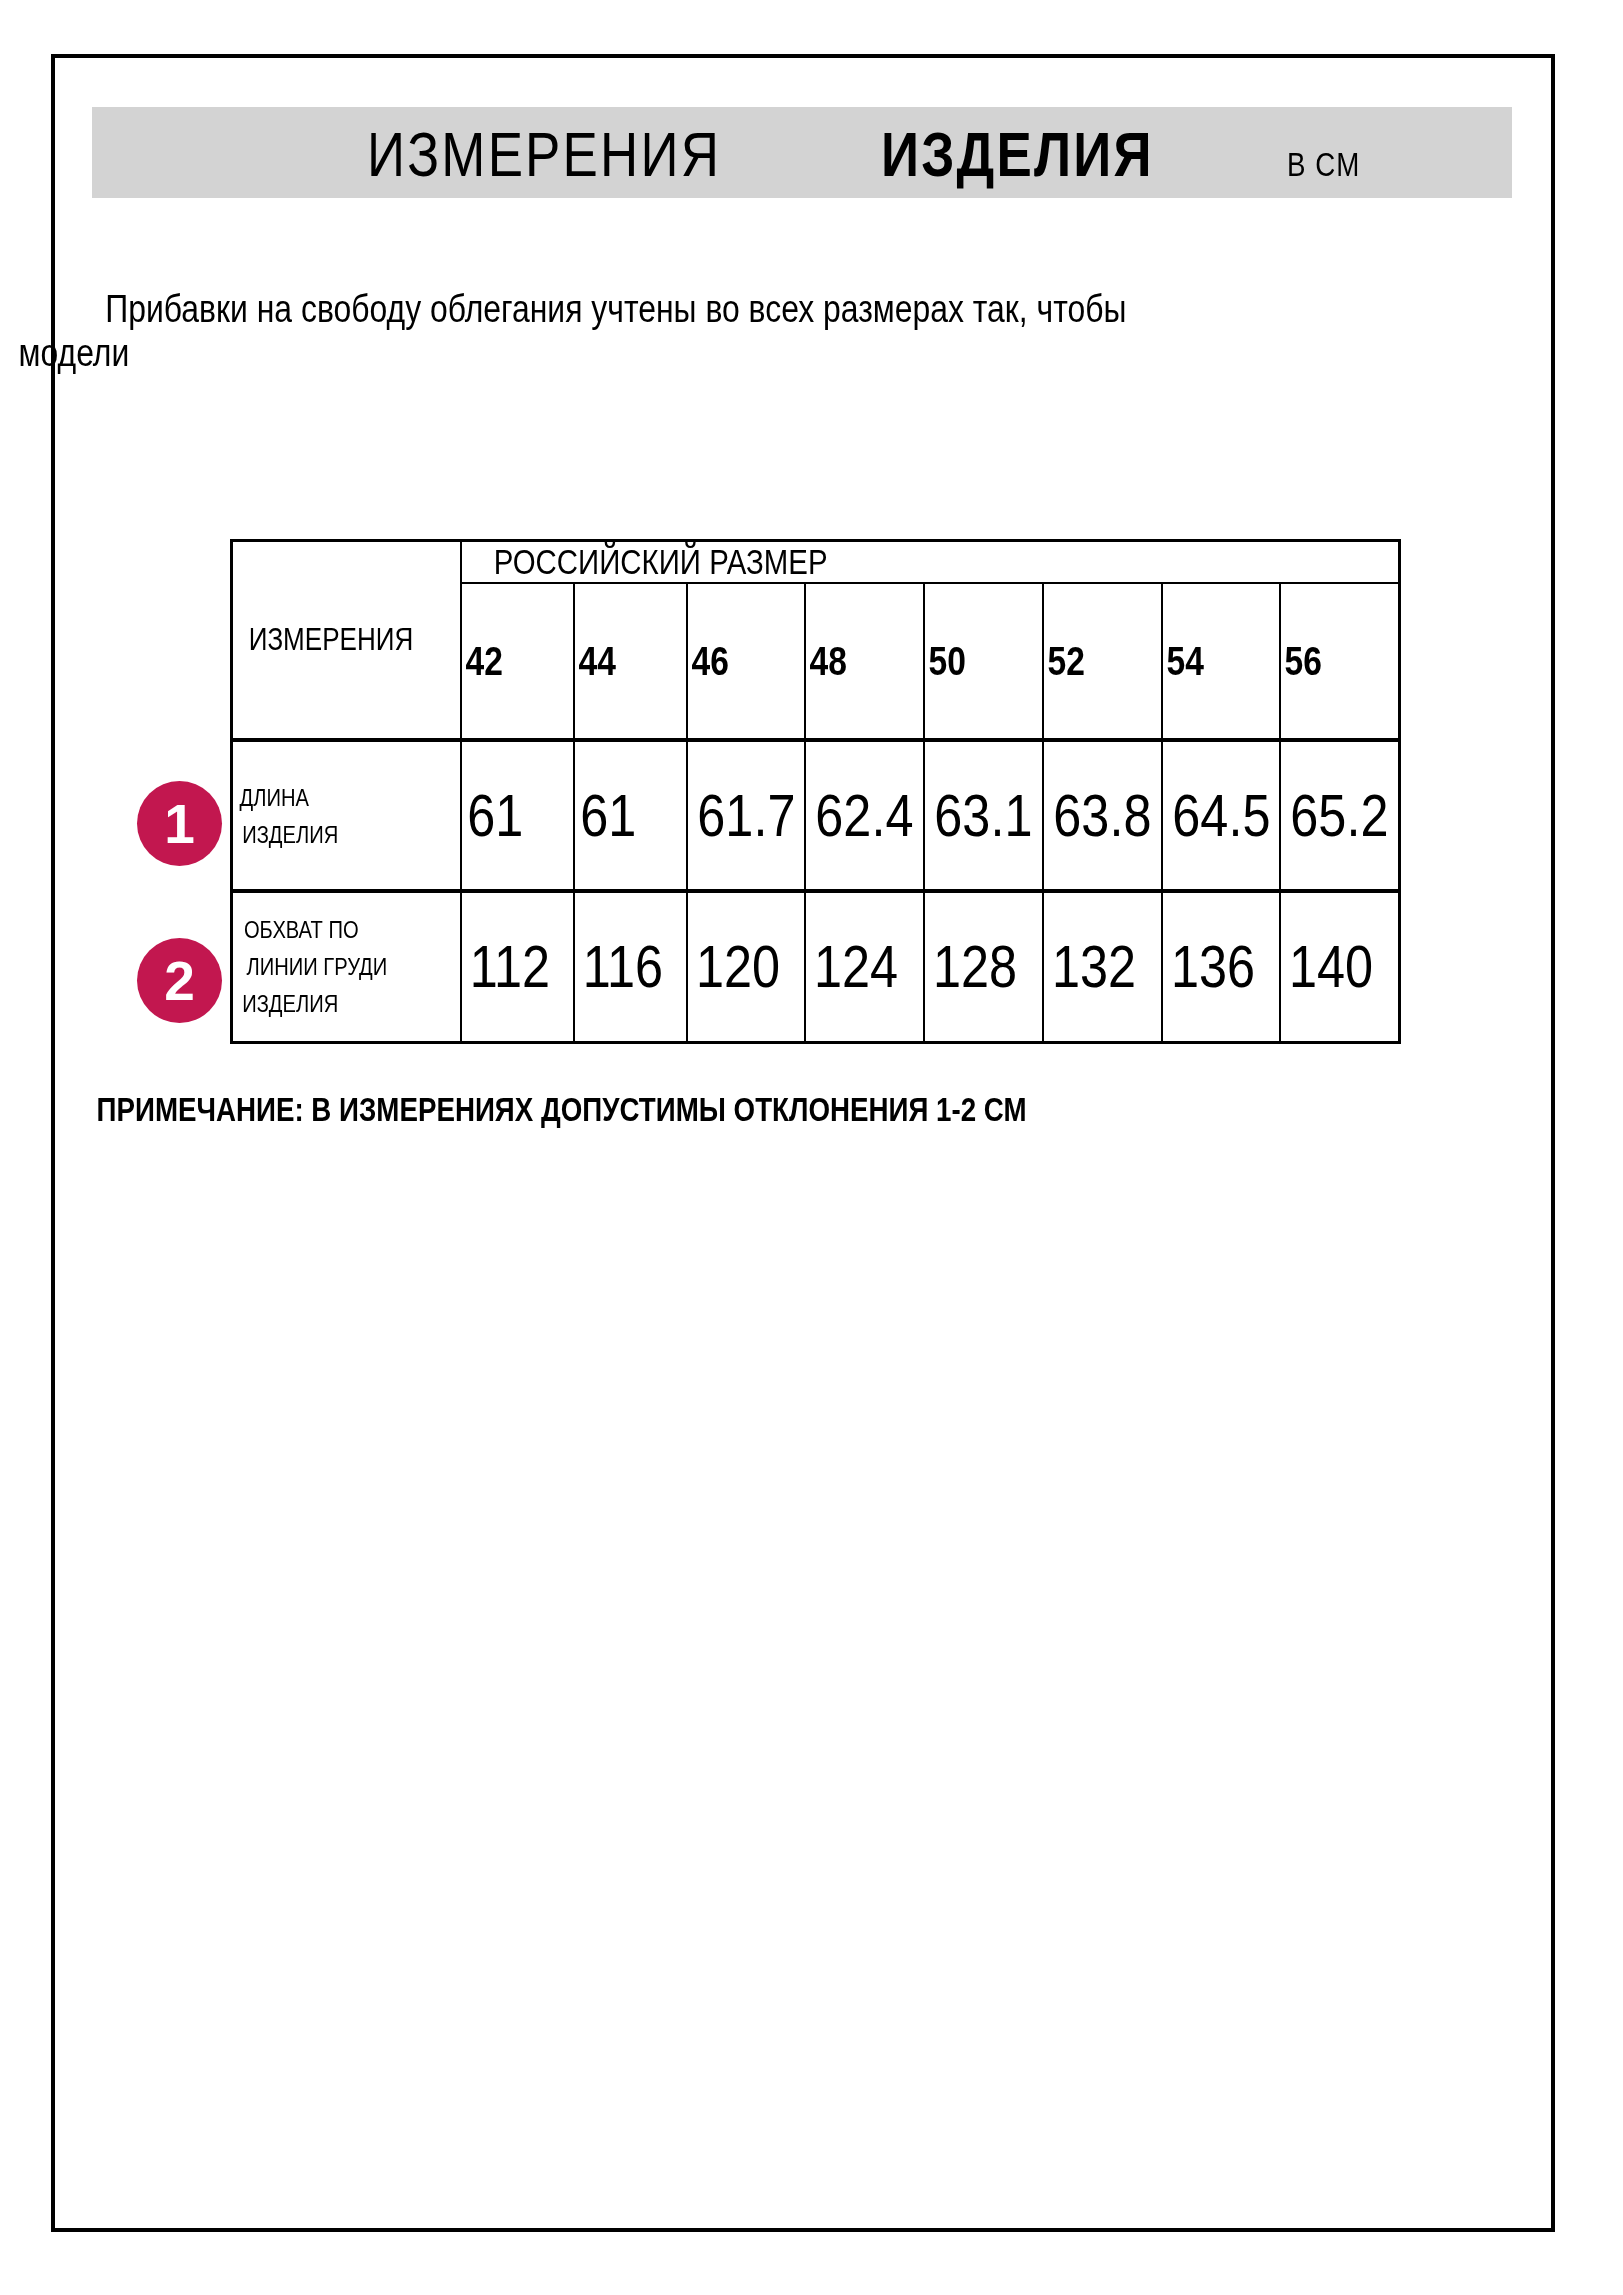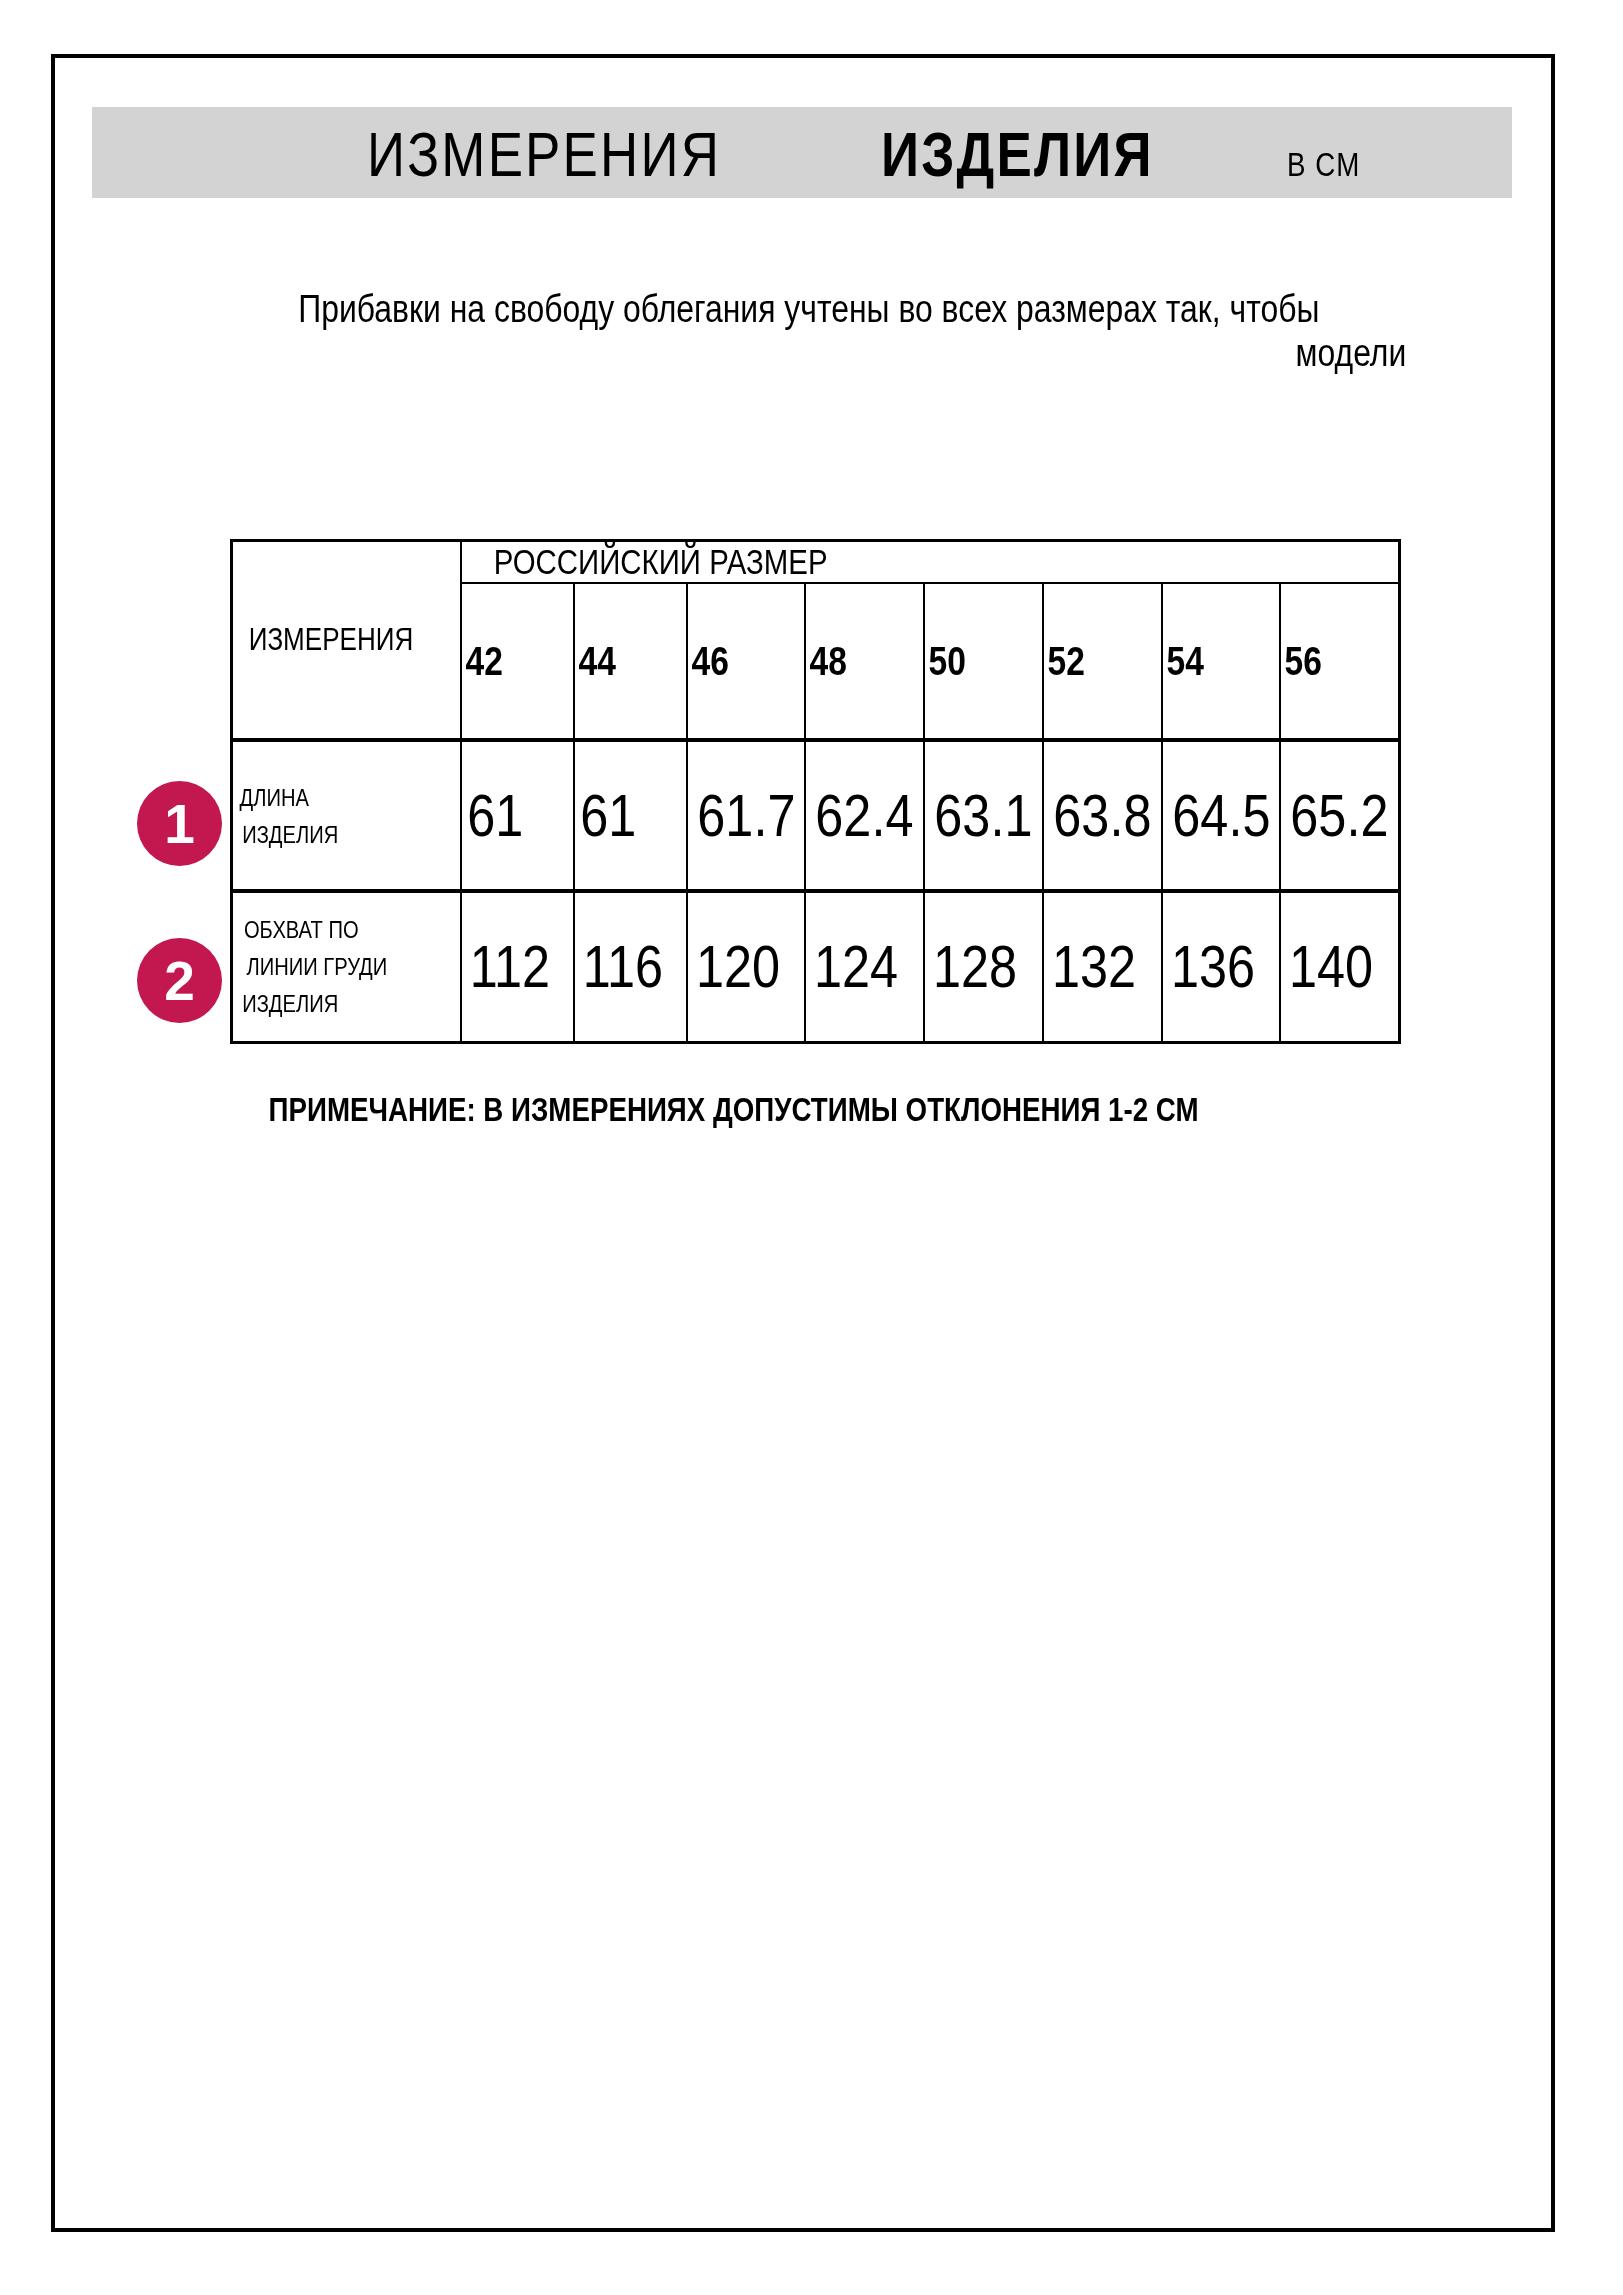--- a/index.html
+++ b/index.html
@@ -24,21 +24,21 @@
         background:var(--band-bg,#d3d3d3);
         display:flex;align-items:baseline;box-sizing:border-box;
         padding:15.7px 0 0 275px;white-space:nowrap;}
   .t-main{font-size:63px;line-height:63px;letter-spacing:2.6px;}
   .t-bold{font-size:63px;line-height:63px;font-weight:bold;letter-spacing:2.6px;margin-left:92px;}
   .t-unit{font-size:33px;line-height:33px;letter-spacing:1.3px;margin-left:82px;}
 
   
   .code{position:absolute;left:0;top:230px;width:1623px;text-align:center;
         font-size:50px;line-height:56px;}
-  .intro{position:absolute;left:0;top:287px;width:1409px;text-align:right;
+  .intro{position:absolute;left:0;top:287px;width:1409px;text-align:left;
          font-size:38px;line-height:44px;}
 
   
   table.size-table{position:absolute;left:222px;top:539px;
         border-collapse:collapse;table-layout:fixed;
         border:3.3px solid #000;}
   table.size-table td{border-left:2.6px solid #000;text-align:left;vertical-align:middle;
         padding:0;box-sizing:border-box;}
   td.corner{width:229px;border-left:none;border-bottom:4.6px solid #000;font-size:31px;}
   td.group{height:35px;border-bottom:2px solid #000;font-size:35px;}
@@ -50,21 +50,21 @@
 
   
   .marker{position:absolute;width:85px;height:85px;border-radius:50%;
           background:var(--accent,#c2174f);color:#fff;
           display:flex;align-items:center;justify-content:center;
           font-size:55px;font-weight:bold;}
   .marker-1{left:129px;top:781px;}
   .marker-2{left:129px;top:938px;}
 
   
-  .note{position:absolute;left:0;top:1091px;width:1452px;text-align:center;
+  .note{position:absolute;left:0;top:1091px;width:1452px;text-align:left;
         font-size:33px;font-weight:bold;}
 </style>
 </head>
 <body style="--accent: #c2174f; --band-bg: #d3d3d3;">
 
 <div class="page">
 
   <div class="frame"></div>
 
   <div class="band">

